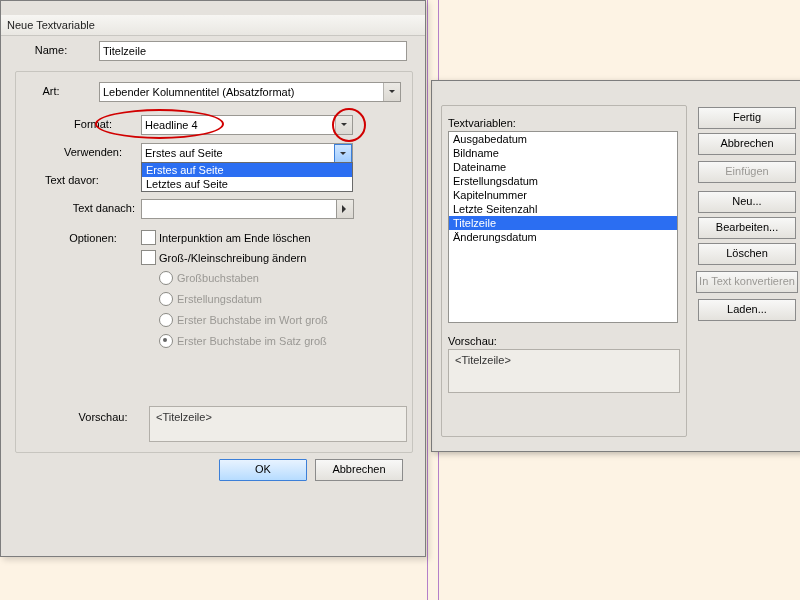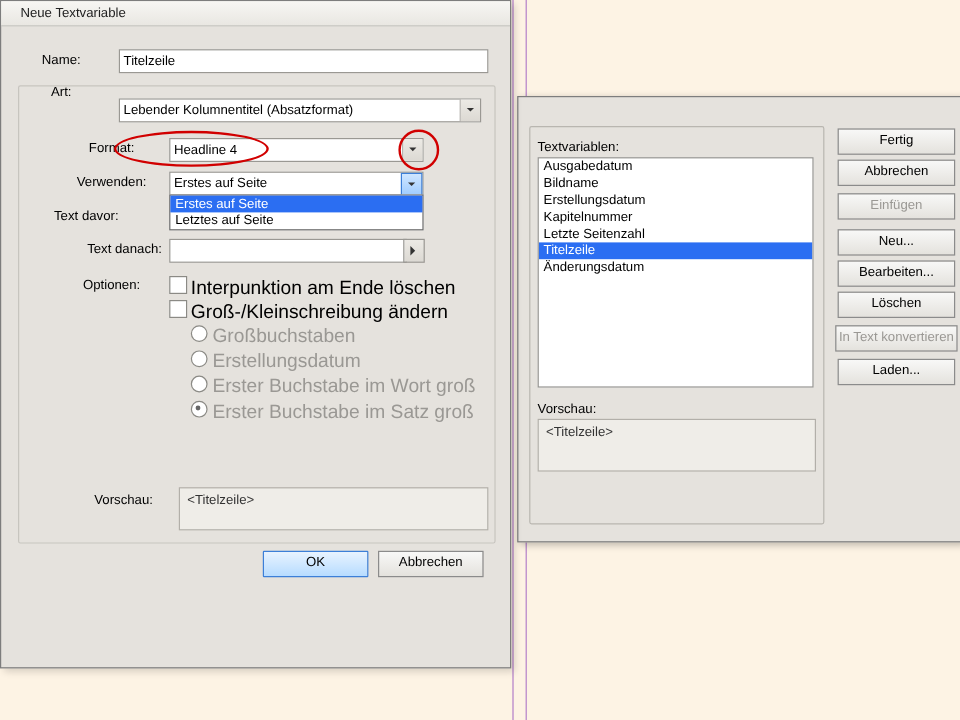--- a/index.html
+++ b/index.html
@@ -11,33 +11,33 @@
   .grp{position:absolute;border:1px solid #b9b6b0;border-radius:2px}
   .lbl{position:absolute;font-size:11px;color:#000}
   .listbox{position:absolute;border:1px solid #94938f;background:#fff;overflow:hidden}
   .listbox .item{padding:1px 4px;font-size:11px;white-space:nowrap}
   .listbox .sel{background:#2b6ef2;color:#fff}
   .obox{position:absolute;border:1px solid #b2afa9;background:#efede8;padding:4px 6px;font-size:11px;color:#333}
   .btn{position:absolute;width:96px;height:20px;border:1px solid #8b8b8b;background:linear-gradient(#f8f8f7,#e4e2dd);font-size:11px;text-align:center;line-height:18px;cursor:default}
   .btn.disabled{color:#9a9894}
   
   .dlg{position:absolute;left:0;top:0;width:424px;height:555px;border:1px solid #7d7d7d;background:#e5e2dd;box-shadow:3px 3px 6px rgba(0,0,0,.15)}
-  .ttl{position:absolute;left:0;top:0;right:0;height:20px;background:linear-gradient(#f7f6f3,#e9e7e2);border-bottom:1px solid #c9c7c2;padding-left:16px;line-height:20px;font-size:11px;color:#222}
+  .ttl{position:absolute;left:0;top:14px;right:0;height:20px;background:linear-gradient(#f7f6f3,#e9e7e2);border-bottom:1px solid #c9c7c2;padding-left:6px;line-height:20px;font-size:11px;color:#222}
   .fld-lbl{position:absolute;text-align:center;width:84px;font-size:11px}
   .input{position:absolute;height:18px;border:1px solid #9a9893;background:#fff;font-size:11px;padding:0 3px;line-height:18px}
   .combo{position:absolute;height:18px;border:1px solid #9a9893;background:#fff}
   .combo .txt{position:absolute;left:3px;top:0;line-height:18px;font-size:11px}
   .combo .arr{position:absolute;right:0;top:0;width:16px;height:18px;border-left:1px solid #b6b4af;background:linear-gradient(#eceae5,#dcd9d3)}
   .combo .arr:after{content:'';position:absolute;left:5px;top:7px;border:3px solid transparent;border-top-color:#333}
   .small-arr{position:absolute;width:16px;height:18px;border:1px solid #9a9893;background:linear-gradient(#eceae5,#dcd9d3)}
   .small-arr:after{content:'';position:absolute;left:5px;top:5px;border:4px solid transparent;border-left-color:#333}
   .chk{position:absolute;width:13px;height:13px;border:1px solid #8b8a85;background:#fff}
   .rad{position:absolute;width:12px;height:12px;border:1px solid #8b8a85;background:#fff;border-radius:50%}
   .rad.sel:after{content:'';position:absolute;left:3px;top:3px;width:4px;height:4px;background:#666;border-radius:50%}
-  .opt-txt{position:absolute;font-size:16px;color:#000}
+  .opt-txt{position:absolute;font-size:11px;color:#000}
   .opt-txt.dim{color:#9a9894}
   .grp2{position:absolute;border:1px solid #c7c5bf;border-radius:2px}
   .drop{position:absolute;border:1px solid #6a6a6a;background:#fff}
   .drop .item{padding:1px 4px;font-size:11px}
   .drop .item.hl{background:#2b6ef2;color:#fff}
   .okbtn{position:absolute;width:86px;height:20px;border:1px solid #3c7fd8;border-radius:1px;background:linear-gradient(#e8f3ff,#b7dcff);text-align:center;line-height:18px;font-size:11px}
   .cancelbtn{position:absolute;width:86px;height:20px;border:1px solid #8b8b8b;background:linear-gradient(#f8f8f7,#e4e2dd);text-align:center;line-height:18px;font-size:11px}
   
   .anno{position:absolute;border:2px solid #d10000;border-radius:50%;pointer-events:none}
 </style>
@@ -49,20 +49,21 @@
   <div class="doc-column" style="left:438px"></div>
 </div>
 
 <div class="dlg2-titlebar">extvariablen</div>
 <div class="dlg2">
   <div class="grp" style="left:9px;top:24px;width:244px;height:330px"></div>
   <div class="lbl" style="left:16px;top:36px">Textvariablen:</div>
   <div class="listbox" style="left:16px;top:50px;width:228px;height:190px" id="rear-list">
       <div class="item">Ausgabedatum</div>
       <div class="item">Bildname</div>
+      <div class="item">Dateiname</div>
       <div class="item">Erstellungsdatum</div>
       <div class="item">Kapitelnummer</div>
       <div class="item">Letzte Seitenzahl</div>
       <div class="item sel">Titelzeile</div>
       <div class="item">Änderungsdatum</div>
     </div>
   <div class="lbl" style="left:16px;top:254px">Vorschau:</div>
   <div class="obox" style="left:16px;top:268px;width:218px;height:34px"><span>&lt;Titelzeile&gt;</span></div>
 
   <div class="btn" style="left:266px;top:26px"><span>Fertig</span></div>
@@ -76,21 +77,21 @@
 </div>
 
 <div class="dlg">
   <div class="ttl">Neue Textvariable</div>
 
   <div class="fld-lbl" style="left:8px;top:43px">Name:</div>
   <div class="input" style="left:98px;top:40px;width:300px"><span>Titelzeile</span></div>
 
   <div class="grp2" style="left:14px;top:70px;width:396px;height:380px"></div>
 
-  <div class="fld-lbl" style="left:8px;top:70px">Art:</div>
+  <div class="fld-lbl" style="left:8px;top:84px">Art:</div>
   <div class="combo" style="left:98px;top:81px;width:300px">
     <div class="txt">Lebender Kolumnentitel (Absatzformat)</div>
     <div class="arr"></div>
   </div>
 
   <div class="fld-lbl" style="left:50px;top:117px">Format:</div>
   <div class="combo" style="left:140px;top:114px;width:210px">
     <div class="txt">Headline 4</div>
     <div class="arr"></div>
   </div>

